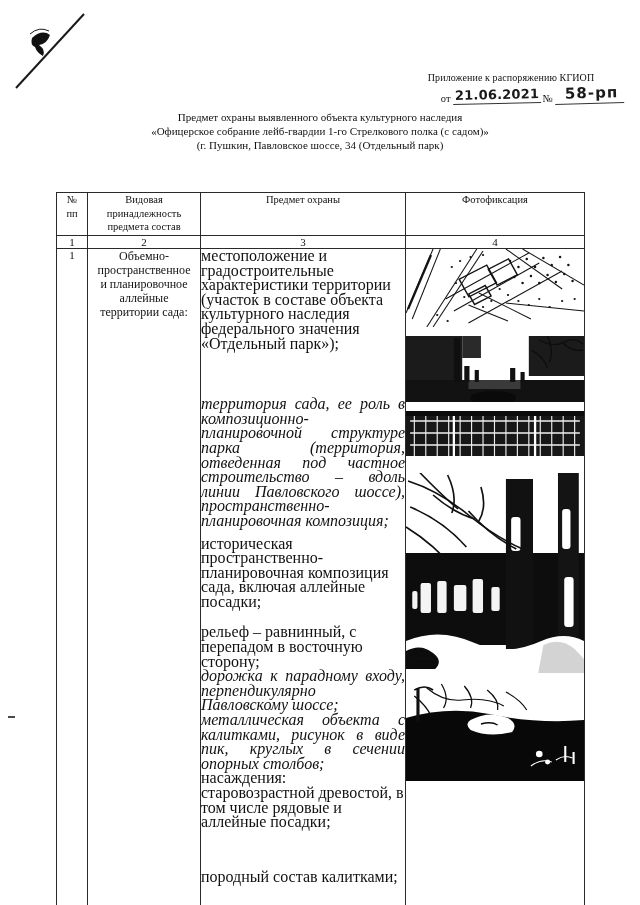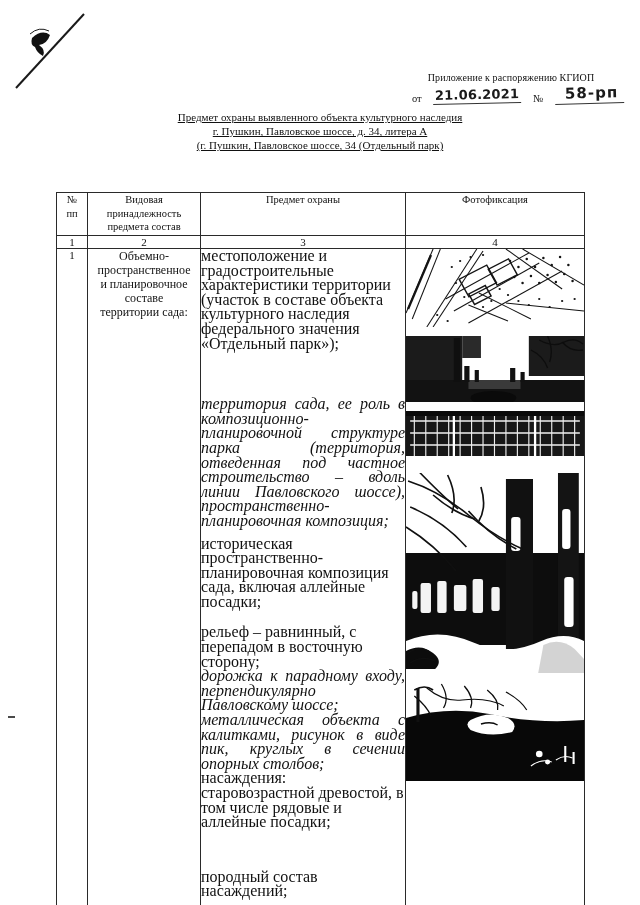--- a/index.html
+++ b/index.html
@@ -44,21 +44,21 @@
   }
   .approval-line1 {
     font-size: 10px;
     letter-spacing: .1px;
     white-space: nowrap;
   }
   .approval-line2 {
     margin-top: 3px;
     display: flex;
     align-items: flex-end;
-    justify-content: space-between;
+    justify-content: flex-end;
     padding-left: 14px;
     gap: 2px;
     font-size: 10.5px;
   }
   .hw {
     font-family: "DejaVu Sans", sans-serif;
     font-size: 13px;
     font-weight: 700;
     color: #1a1a1a;
     letter-spacing: .2px;
@@ -81,21 +81,20 @@
 
   
   .doc-title {
     position: absolute;
     left: 60px;
     top: 110px;
     width: 520px;
     text-align: center;
     font-size: 11px;
     line-height: 14.2px;
-    text-decoration: underline;
   }
 
   
   .tbl-wrap {
     position: absolute;
     left: 56px;
     top: 192px;
     width: 528px;
   }
   table.pod {
@@ -184,21 +183,21 @@
   <div class="approval-line2">
     <span>от</span>
     <span class="hw">21.06.2021</span>
     <span>№</span>
     <span class="hw-num">58-рп</span>
   </div>
 </div>
 
 <div class="doc-title">
   <div>Предмет охраны выявленного объекта культурного наследия</div>
-  <div>г. Пушкин, Павловское шоссе, д. 34, литера А</div>
+  <div>«Офицерское собрание лейб-гвардии 1-го Стрелкового полка (с садом)»</div>
   <div>(г. Пушкин, Павловское шоссе, 34 (Отдельный парк)</div>
 </div>
 
 <div class="tbl-wrap">
   <table class="pod">
     <colgroup>
       <col class="col-n">
         <col class="col-kind">
         <col class="col-pod">
         <col class="col-photo">
@@ -225,38 +224,38 @@
       </tr>
     </thead>
     <tbody>
       <tr>
         <td class="cell-n">1</td>
 
         <td class="cell-kind">
           <div>Объемно-</div>
           <div>пространственное</div>
           <div>и планировочное</div>
-          <div>составе</div>
+          <div>аллейные</div>
           <div>территории сада:</div>
         </td>
 
         <td class="cell-pod">
           <p class="para">местоположение и градостроительные характеристики территории (участок в составе объекта культурного наследия федерального значения «Отдельный парк»);</p>
           <div class="gap-xl"></div>
           <p class="para justify">территория сада, ее роль в композиционно-планировочной структуре парка (территория, отведенная под частное строительство – вдоль линии Павловского шоссе), пространственно-планировочная композиция;</p>
           <div class="gap-sm"></div>
           <p class="para">историческая пространственно-планировочная композиция сада, включая аллейные посадки;</p>
           <div class="gap-md"></div>
           <p class="para">рельеф – равнинный, с перепадом в восточную сторону;</p>
           <p class="para justify">дорожка к парадному входу, перпендикулярно Павловскому шоссе;</p>
           <p class="para justify">металлическая объекта с калитками, рисунок в виде пик, круглых в сечении опорных столбов;</p>
           <p class="para">насаждения:</p>
           <p class="para">старовозрастной древостой, в том числе рядовые и аллейные посадки;</p>
           <div class="gap-xxl"></div>
-          <p class="para">породный состав насаждений;</p>
+          <p class="para">породный состав калитками;</p>
           <div class="gap-xl"></div>
           <p class="para">ледник;</p>
         </td>
 
         <td class="cell-photo">
 
           <svg class="photo ph-map" viewBox="0 0 171 78" preserveAspectRatio="none">
             <rect width="171" height="78" fill="#ffffff"></rect>
             <g stroke="#141414" fill="none" stroke-width="1">
               <path d="M0 64 L26 0"></path>

